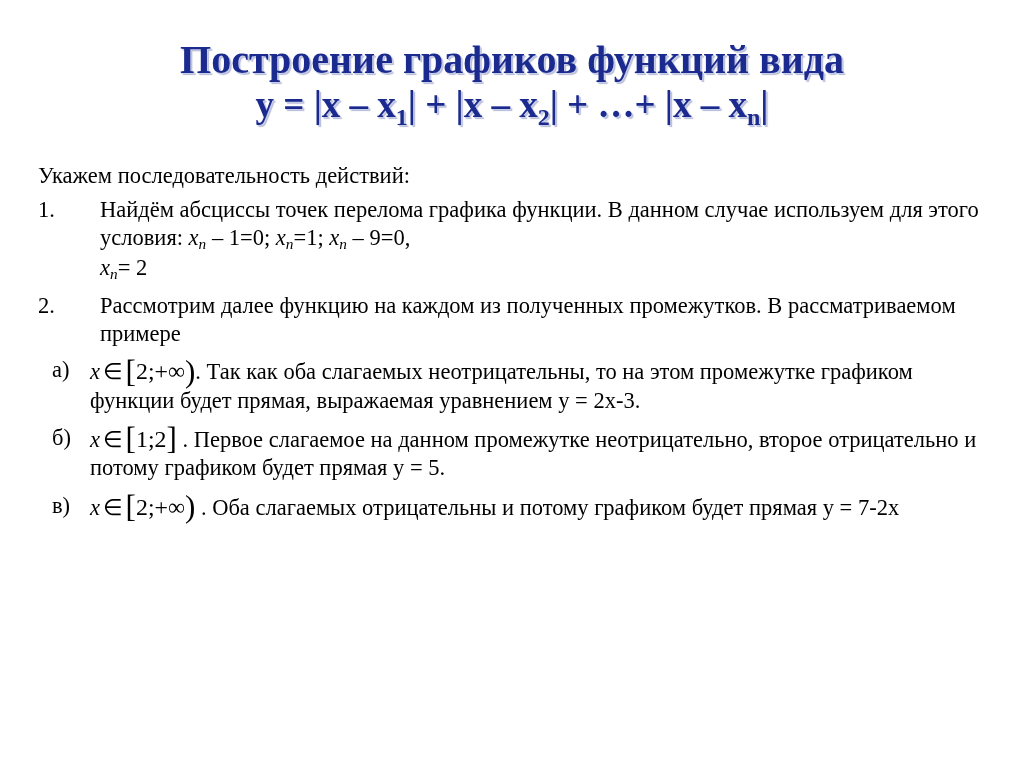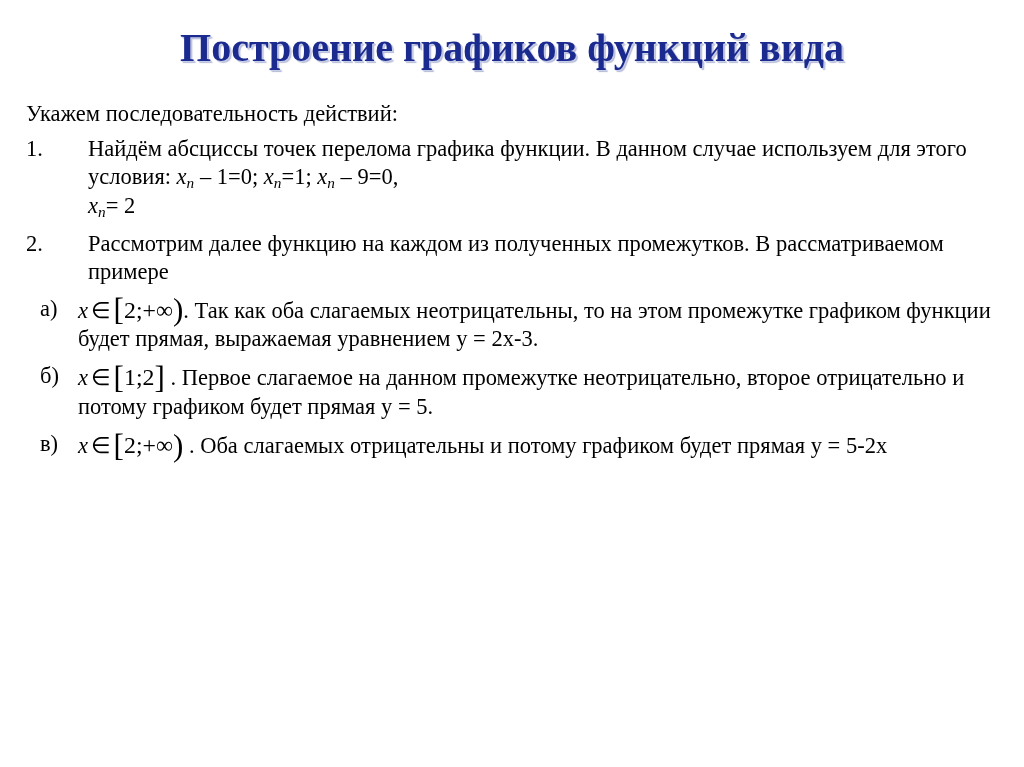--- a/index.html
+++ b/index.html
@@ -12,21 +12,21 @@
     height: 767px;
     font-family: "Liberation Serif", serif;
     color: #000000;
     overflow: hidden;
   }
   .slide {
     position: relative;
     width: 1024px;
     height: 767px;
     box-sizing: border-box;
-    padding: 0;
+    padding: 12px;
   }
 
   
   .title-block {
     text-align: center;
     padding: 26px 20px 0 20px;
   }
   .title-line {
     font-family: "Liberation Serif", serif;
     font-weight: bold;
@@ -132,20 +132,28 @@
     padding: 0 3px;
   }
 </style>
 </head>
 <body>
 
 <div class="slide">
 
   <div class="title-block">
     <div class="title-line l1">Построение графиков функций вида</div>
+    <div class="title-line l2">
+      <span>y = </span><span class="bar-abs">|x – x</span><span class="sub">1</span><span>|</span>
+      <span>+</span>
+      <span class="bar-abs">|x – x</span><span class="sub">2</span><span>|</span>
+      <span>+</span>
+      <span>…+</span>
+      <span class="bar-abs">|x – x</span><span class="sub">n</span><span>|</span>
+    </div>
   </div>
 
   <div class="body-block">
 
     <p class="lead">Укажем последовательность действий:</p>
 
     <ol class="steps">
       <li>
         <span class="num">1.</span>
         <span>Найдём абсциссы точек перелома графика функции. В данном случае используем для этого условия: </span><span class="it">x</span><span class="sb">n</span><span> – 1=0; </span><span class="it">x</span><span class="sb">n</span><span>=1; </span><span class="it">x</span><span class="sb">n</span><span> – 9=0,</span>
@@ -168,18 +176,18 @@
 
       <li>
         <span class="lbl">б)</span>
         <span class="math"><span>x</span><span class="isin">∈</span><span class="brk">[</span><span class="inner">1;2</span><span class="brk">]</span></span>
         <span>. Первое слагаемое на данном промежутке неотрицательно, второе отрицательно и потому графиком будет прямая y = 5.</span>
       </li>
 
       <li>
         <span class="lbl">в)</span>
         <span class="math"><span>x</span><span class="isin">∈</span><span class="brk">[</span><span class="inner">2;+∞</span><span class="brk">)</span></span>
-        <span>. Оба слагаемых отрицательны и потому графиком будет прямая y = 5-2x</span>
+        <span>. Оба слагаемых отрицательны и потому графиком будет прямая y = 7-2x</span>
       </li>
 
     </ol>
   </div>
 </div>
 
 </body></html>

